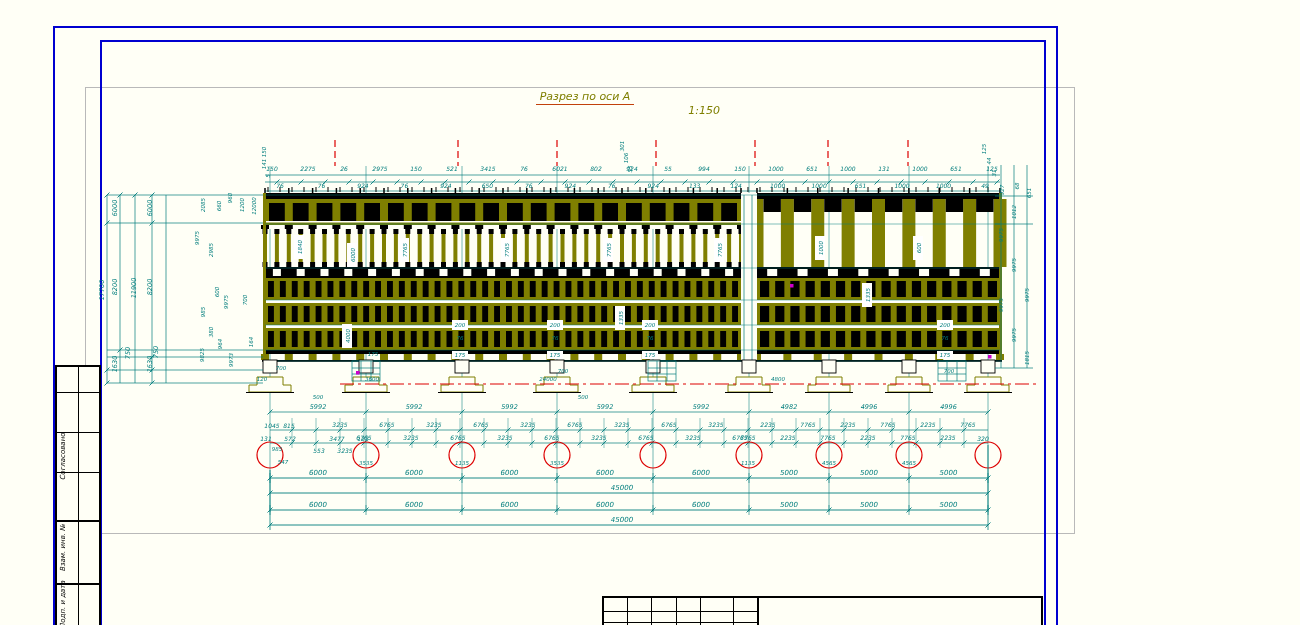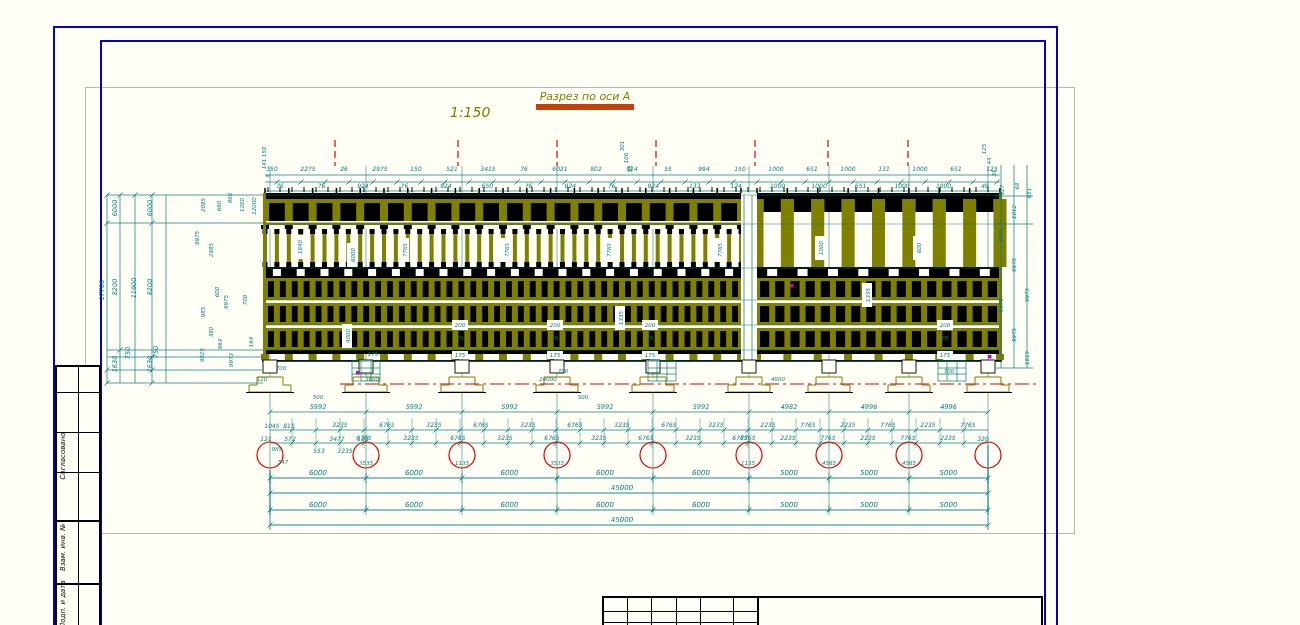--- a/index.html
+++ b/index.html
@@ -6,22 +6,22 @@
   #canvas{position:relative;width:1300px;height:625px;background:#fffff6;overflow:hidden;
           font-family:"DejaVu Sans",sans-serif;}
   .abs{position:absolute;}
   
   #paper{left:85px;top:87px;width:988px;height:445px;border:1px solid #b9b9b9;background:transparent;}
   #frame-outer{left:53px;top:26px;width:1001px;height:640px;border:2px solid #0000d0;border-bottom:none;}
   #frame-inner{left:100px;top:40px;width:942px;height:640px;border:2px solid #0000d0;border-bottom:none;}
   
   #title{left:450px;top:90px;width:270px;text-align:center;color:#7f7f00;font-style:italic;
          font-size:11px;}
-  #title .t{display:inline-block;border-bottom:6px solid #c2410c;padding:0 4px 1px 4px;}
-  #scale{left:450px;top:104px;width:270px;text-align:left;color:#7f7f00;font-style:italic;font-size:14px;}
+  #title .t{display:inline-block;border-bottom:1px solid #c2410c;padding:0 4px 1px 4px;}
+  #scale{left:450px;top:104px;width:270px;text-align:right;color:#7f7f00;font-style:italic;font-size:11px;}
   
   #cad{left:0;top:0;}
   
   #gost{left:55px;top:365px;width:46px;height:262px;border:2px solid #000;background:#fffff6;box-sizing:border-box;}
   #gost .h{position:absolute;left:0;width:100%;height:0;border-top:1px solid #000;}
   #gost .hthick{border-top:2px solid #000;}
   #gost .v{position:absolute;top:0;left:21px;width:0;height:100%;border-left:1px solid #000;}
   #gost .lbl{position:absolute;color:#000;font-size:7px;font-style:italic;white-space:nowrap;
              transform:rotate(-90deg);transform-origin:center;}
   

